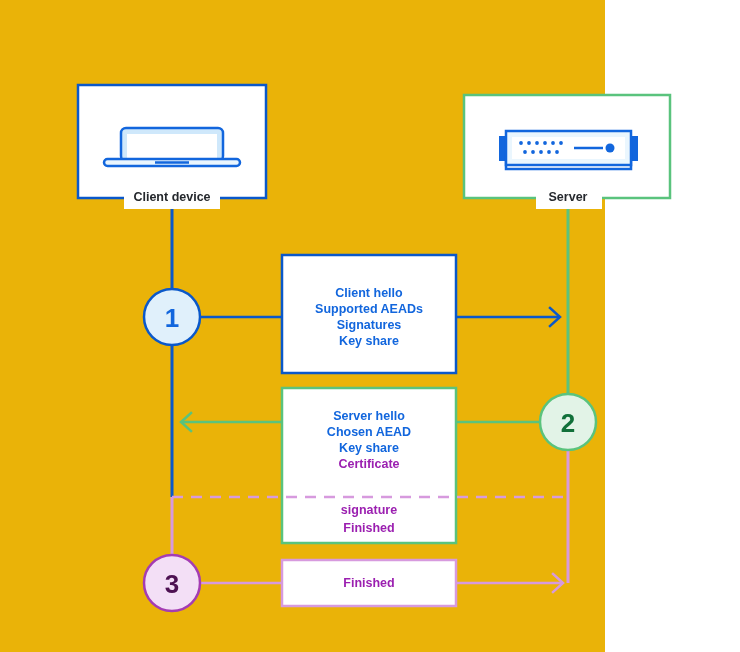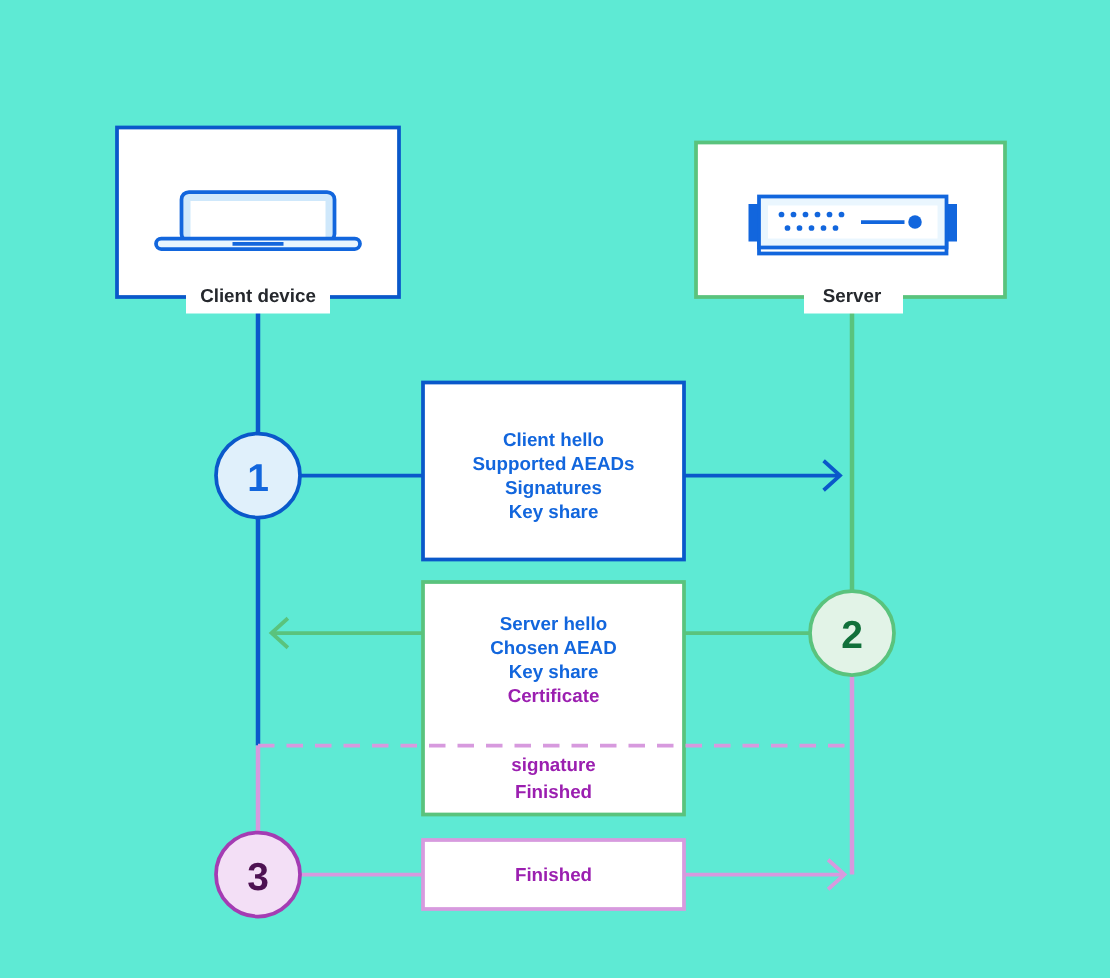--- a/index.html
+++ b/index.html
@@ -8,23 +8,23 @@
     background: #ffffff;
   }
   body {
     width: 740px;
     height: 652px;
     font-family: "Liberation Sans", sans-serif;
     overflow: hidden;
   }
   #stage {
     position: relative;
-    width: 740px;
+    width: 605px;
     height: 652px;
-    background: #5eead4;
+    background: #eab308;
   }
   svg#diagram {
     position: absolute;
     left: 0;
     top: 0;
     width: 740px;
     height: 652px;
     display: block;
   }
   .node-label {

